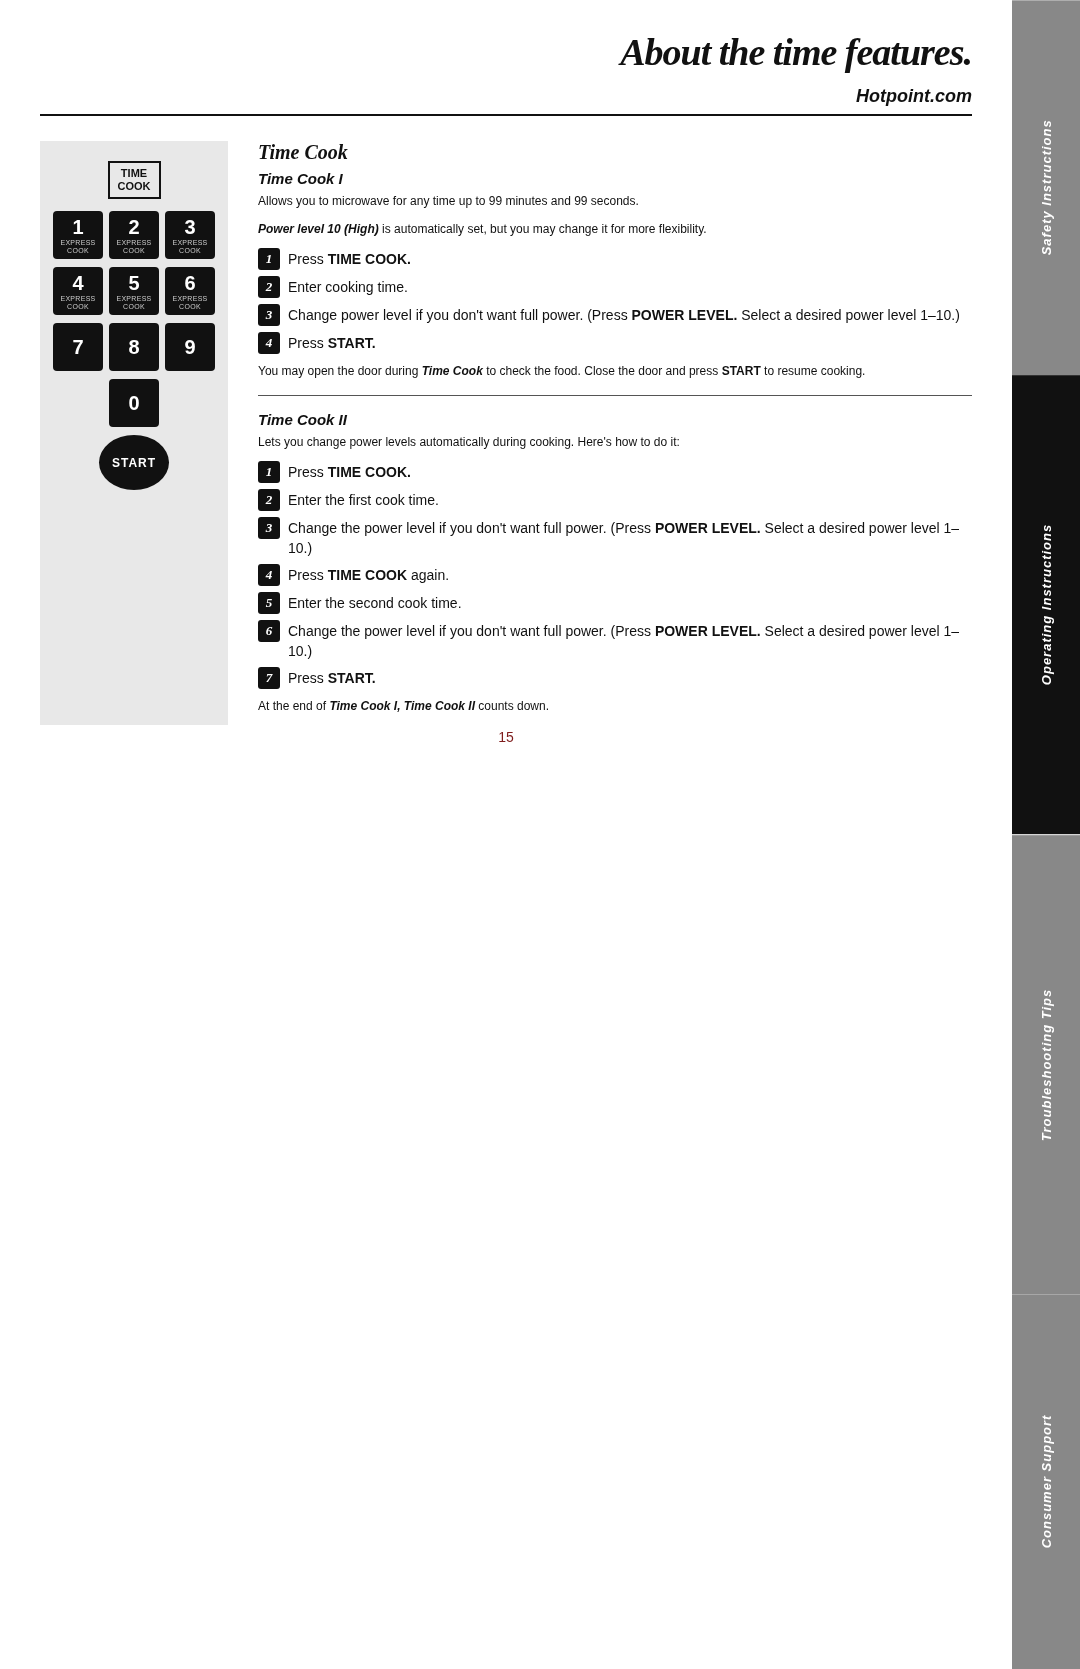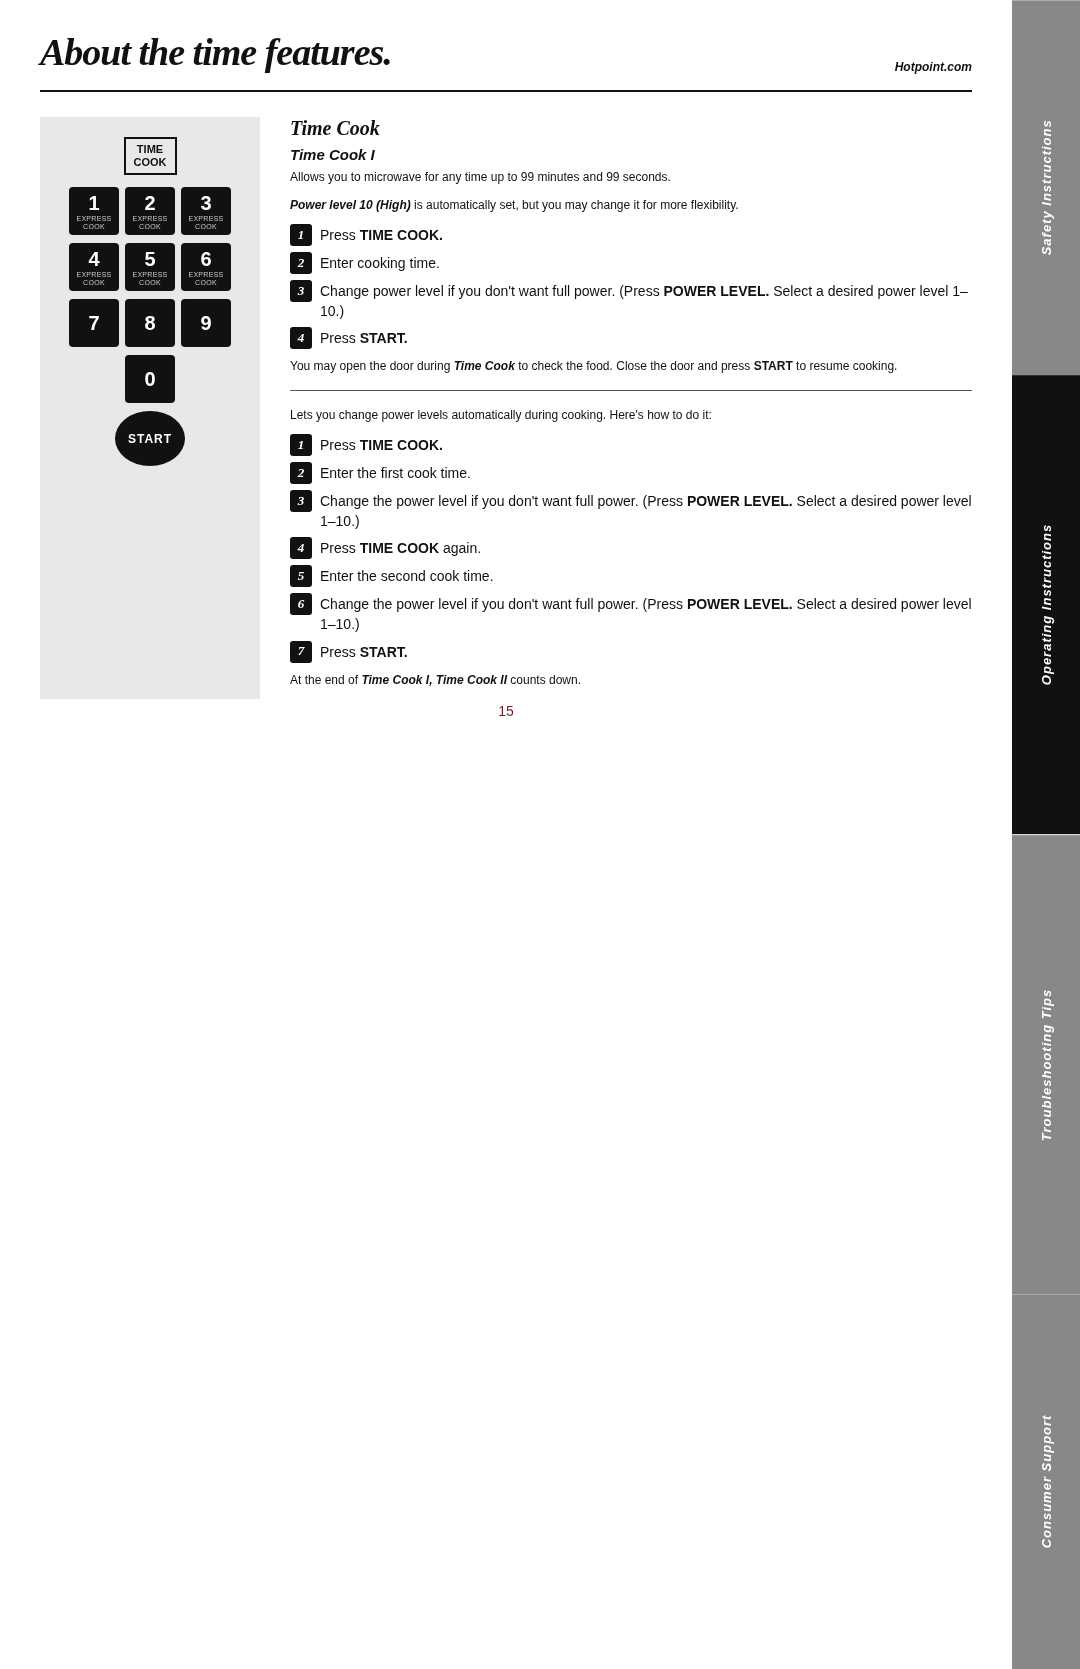--- a/index.html
+++ b/index.html
@@ -70,48 +70,50 @@
       padding: 30px 40px 40px 40px;
       position: relative;
     }
 
     
     .page-header {
       display: flex;
       justify-content: space-between;
       align-items: flex-end;
       border-bottom: 2px solid #111;
-      padding-bottom: 16px;
+      padding-bottom: 7px;
       margin-bottom: 25px;
+      flex-direction: column;
     }
 
     .page-title {
       font-size: 38px;
       font-weight: bold;
       font-style: italic;
       font-family: Georgia, serif;
       letter-spacing: -1px;
     }
 
     .page-website {
-      font-size: 12px;
+      font-size: 18px;
       font-style: italic;
       font-weight: bold;
       color: #111;
+      margin-top: 12px;
     }
 
     
     .content-columns {
       display: flex;
       gap: 30px;
     }
 
     
     .keypad-panel {
-      width: 220px;
+      width: 188px;
       flex-shrink: 0;
       background: #e8e8e8;
       padding: 20px 15px;
       display: flex;
       flex-direction: column;
       align-items: center;
       gap: 8px;
     }
 
     .keypad-time-cook-label {
@@ -377,20 +379,21 @@
           <div class="step-text">Press <strong>START.</strong></div>
         </div>
       </div>
 
       <div class="body-text">
         <span>You may open the door during </span><strong><em>Time Cook</em></strong><span> to check the food. Close the door and press </span><strong>START</strong><span> to resume cooking.</span>
       </div>
 
       <div class="divider-line"></div>
 
+      <div class="subsection-title">Time Cook II</div>
 
       <div class="body-text">Lets you change power levels automatically during cooking. Here's how to do it:</div>
 
       <div class="step-list">
         <div class="step-item">
           <div class="step-num">1</div>
           <div class="step-text">Press <strong>TIME COOK.</strong></div>
         </div>
         <div class="step-item">
           <div class="step-num">2</div>

